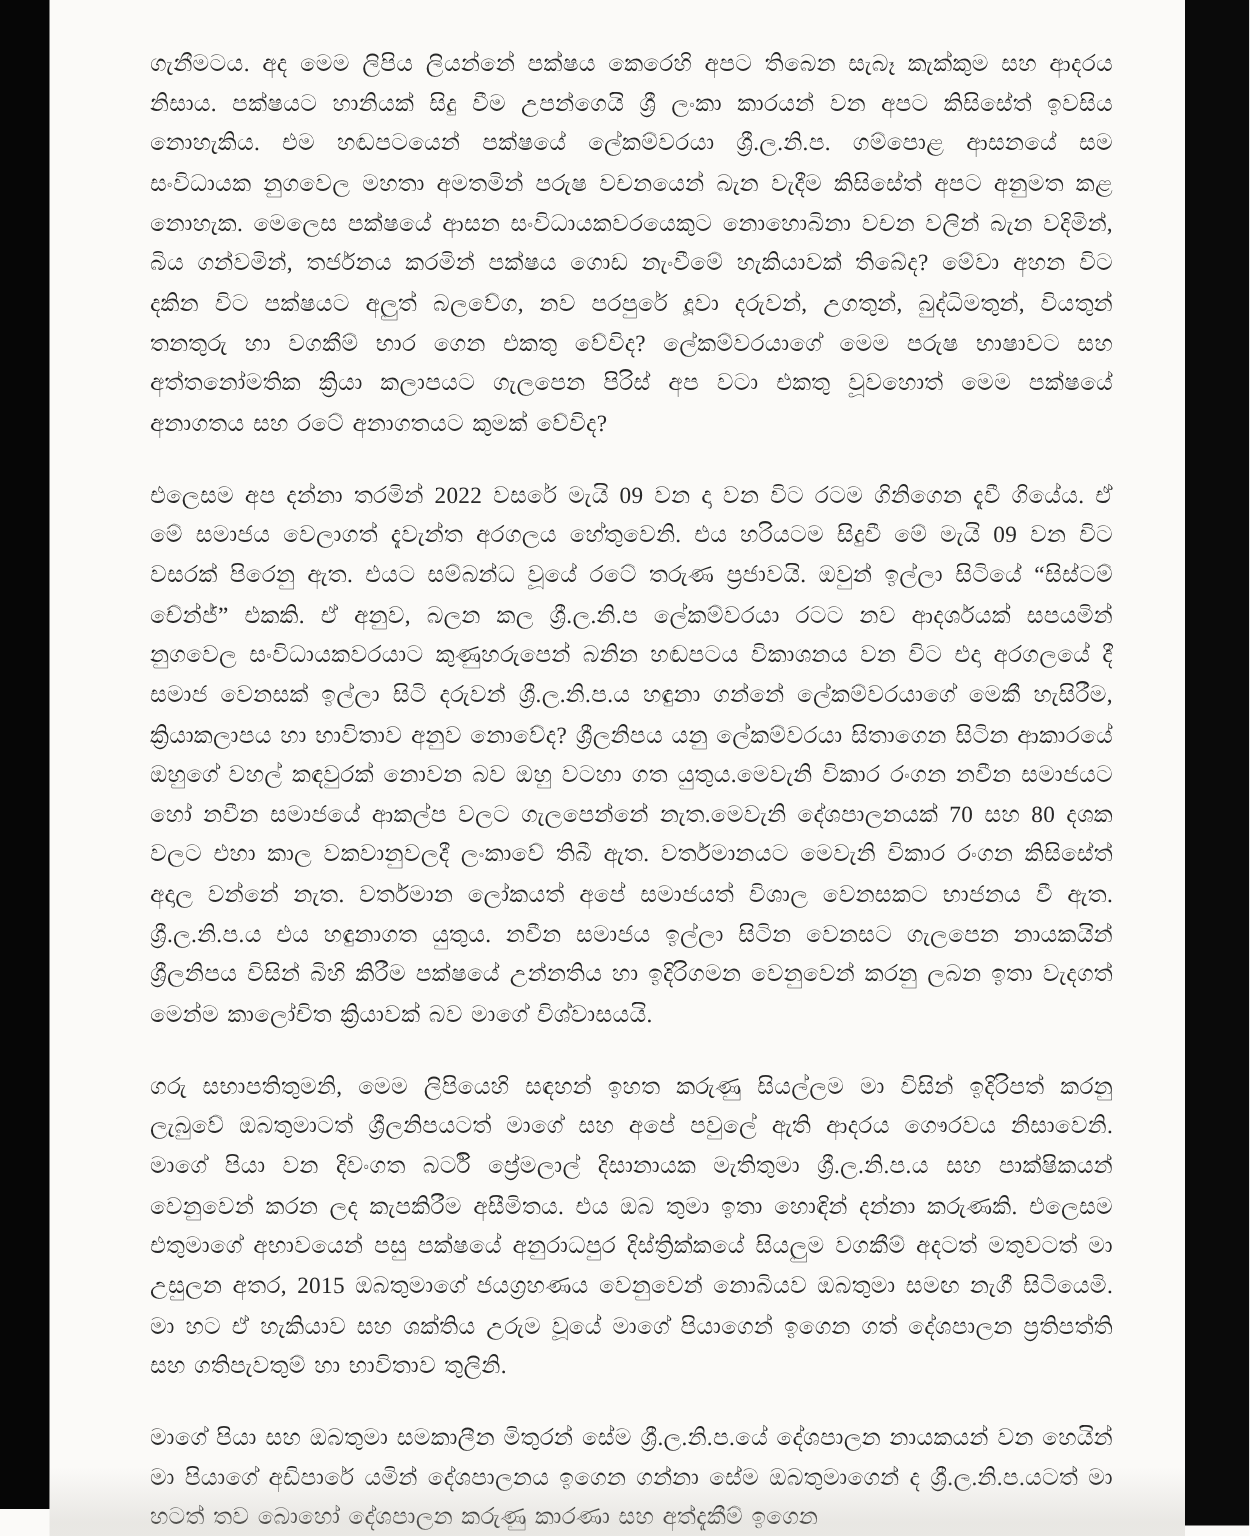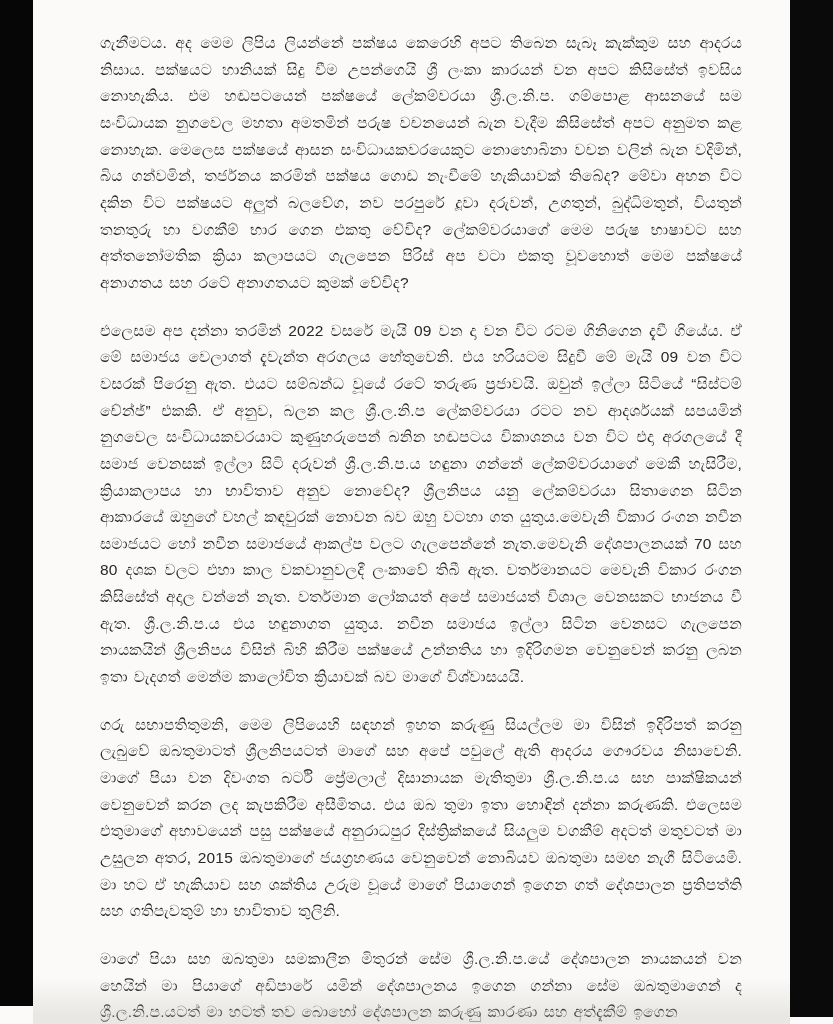--- a/index.html
+++ b/index.html
@@ -6,21 +6,21 @@
     margin: 0;
     padding: 0;
     background: #ffffff;
   }
   .scan {
     position: relative;
     width: 833px;
     height: 1024px;
     background: #fbfaf8;
     overflow: hidden;
-    font-family: Liberation Sans, sans-serif;
+    font-family: Liberation Serif, serif;
   }
   .scan-bar-left {
     position: absolute;
     left: 0;
     top: 0;
     width: 33px;
     height: 1006px;
     background: #060606;
   }
   .scan-bar-right {

